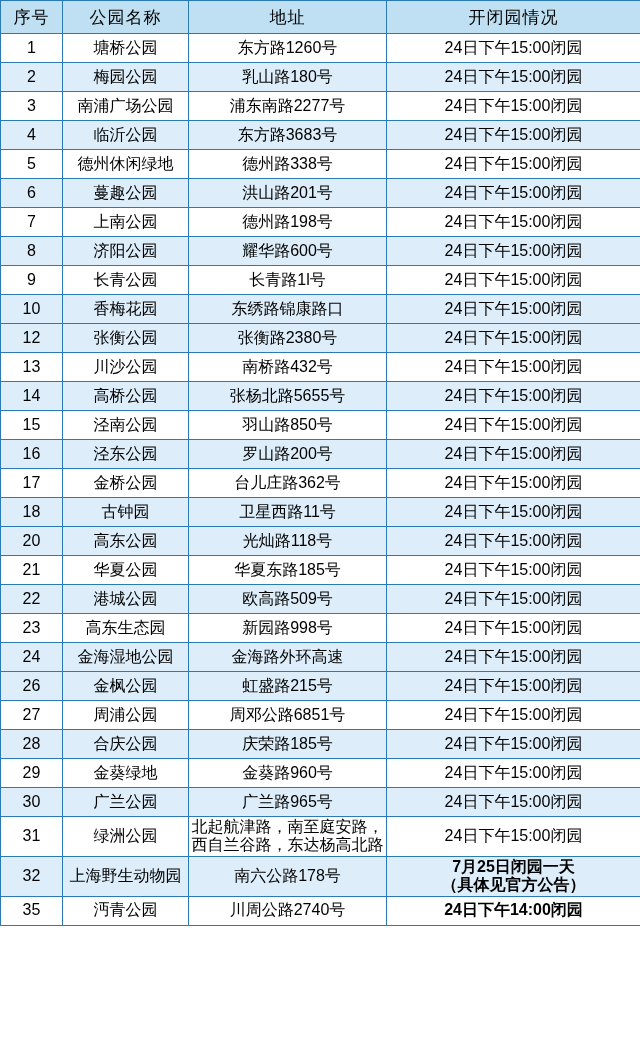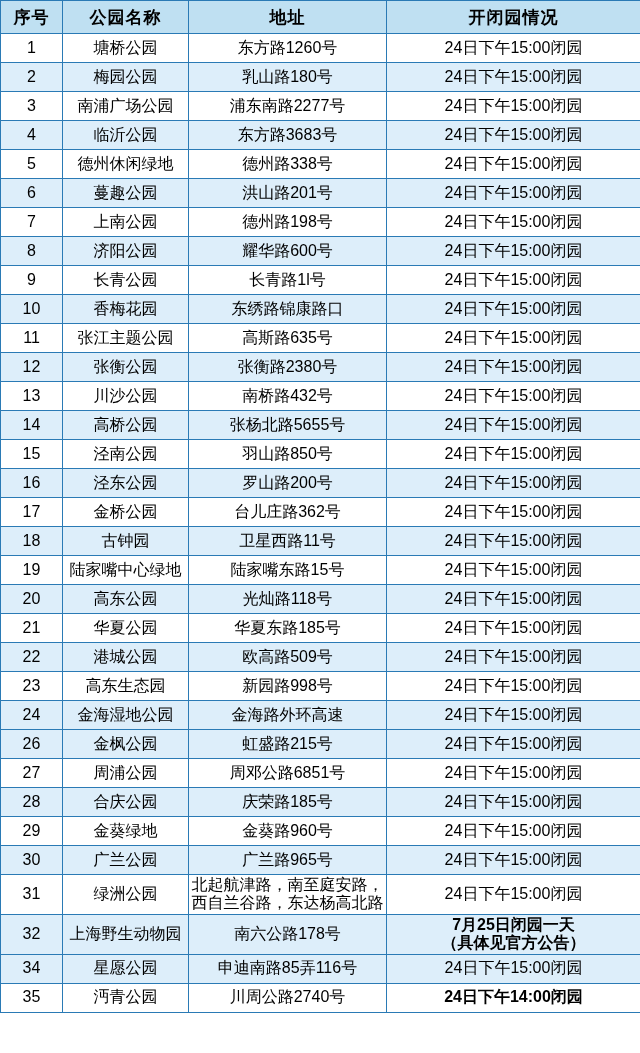--- a/index.html
+++ b/index.html
@@ -19,21 +19,21 @@
   }
   #park-table col.c-idx { width: 62px; }
   #park-table col.c-name { width: 126px; }
   #park-table col.c-addr { width: 198px; }
   #park-table col.c-status { width: 254px; }
 
   #park-table thead th {
     background: #bfe0f2;
     color: #000000;
     font-size: 17px;
-    font-weight: bold;
+    font-weight: normal;
     height: 30px;
     border: 1px solid #2a7ab5;
     text-align: center;
     letter-spacing: 1px;
   }
   #park-table tbody td {
     border: 1px solid #2a7ab5;
     text-align: center;
     font-size: 16px;
     color: #000000;
@@ -127,26 +127,20 @@
         <td class="name">长青公园</td>
         <td class="addr">长青路1l号</td>
         <td class="status">24日下午15:00闭园</td>
       </tr>
       <tr class="even">
         <td class="idx">10</td>
         <td class="name">香梅花园</td>
         <td class="addr">东绣路锦康路口</td>
         <td class="status">24日下午15:00闭园</td>
       </tr>
-      <tr class="odd">
-        <td class="idx">11</td>
-        <td class="name">张江主题公园</td>
-        <td class="addr">高斯路635号</td>
-        <td class="status">24日下午15:00闭园</td>
-      </tr>
       <tr class="even">
         <td class="idx">12</td>
         <td class="name">张衡公园</td>
         <td class="addr">张衡路2380号</td>
         <td class="status">24日下午15:00闭园</td>
       </tr>
       <tr class="odd">
         <td class="idx">13</td>
         <td class="name">川沙公园</td>
         <td class="addr">南桥路432号</td>
@@ -173,26 +167,20 @@
       <tr class="odd">
         <td class="idx">17</td>
         <td class="name">金桥公园</td>
         <td class="addr">台儿庄路362号</td>
         <td class="status">24日下午15:00闭园</td>
       </tr>
       <tr class="even">
         <td class="idx">18</td>
         <td class="name">古钟园</td>
         <td class="addr">卫星西路11号</td>
-        <td class="status">24日下午15:00闭园</td>
-      </tr>
-      <tr class="odd">
-        <td class="idx">19</td>
-        <td class="name">陆家嘴中心绿地</td>
-        <td class="addr">陆家嘴东路15号</td>
         <td class="status">24日下午15:00闭园</td>
       </tr>
       <tr class="even">
         <td class="idx">20</td>
         <td class="name">高东公园</td>
         <td class="addr">光灿路118号</td>
         <td class="status">24日下午15:00闭园</td>
       </tr>
       <tr class="odd">
         <td class="idx">21</td>
@@ -253,26 +241,20 @@
         <td class="name">绿洲公园</td>
         <td class="addr multiline">北起航津路，南至庭安路，<br>西自兰谷路，东达杨高北路</td>
         <td class="status">24日下午15:00闭园</td>
       </tr>
       <tr class="even tall">
         <td class="idx">32</td>
         <td class="name">上海野生动物园</td>
         <td class="addr">南六公路178号</td>
         <td class="status multiline alert">7月25日闭园一天<br>（具体见官方公告）</td>
       </tr>
-      <tr class="even">
-        <td class="idx">34</td>
-        <td class="name">星愿公园</td>
-        <td class="addr">申迪南路85弄116号</td>
-        <td class="status">24日下午15:00闭园</td>
-      </tr>
       <tr class="odd">
         <td class="idx">35</td>
         <td class="name">沔青公园</td>
         <td class="addr">川周公路2740号</td>
         <td class="status alert">24日下午14:00闭园</td>
       </tr>
     </tbody>
 </table>
 
 </body></html>

